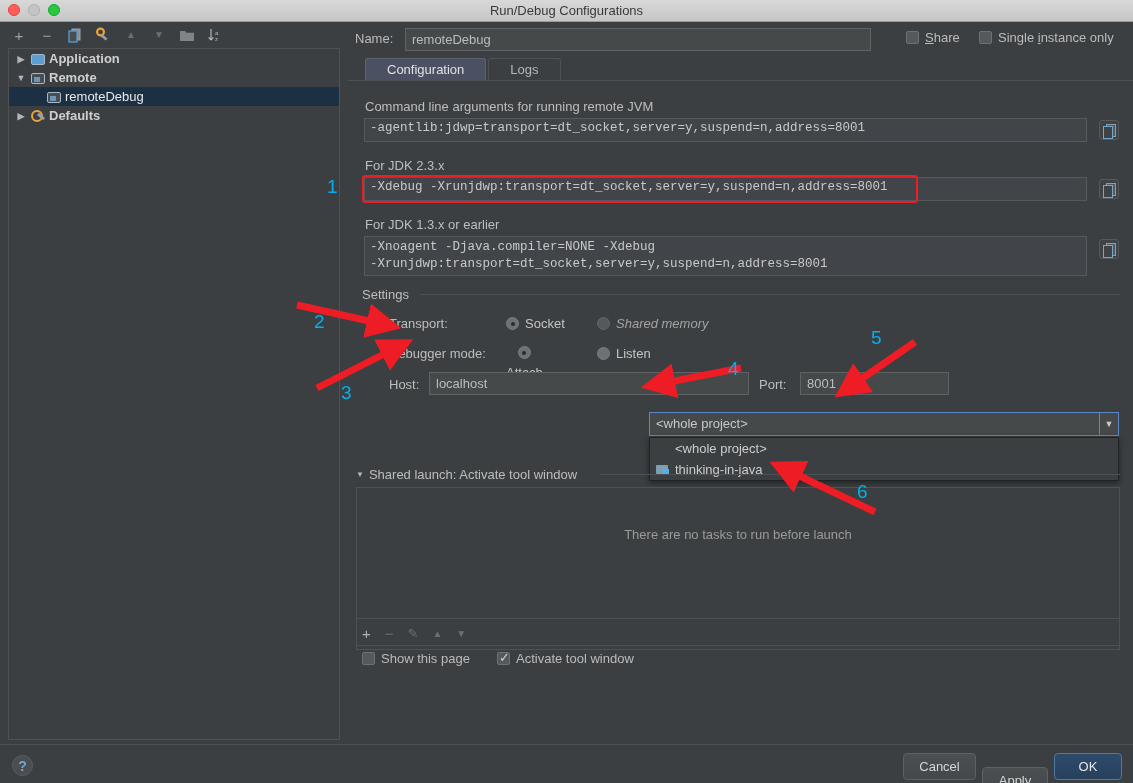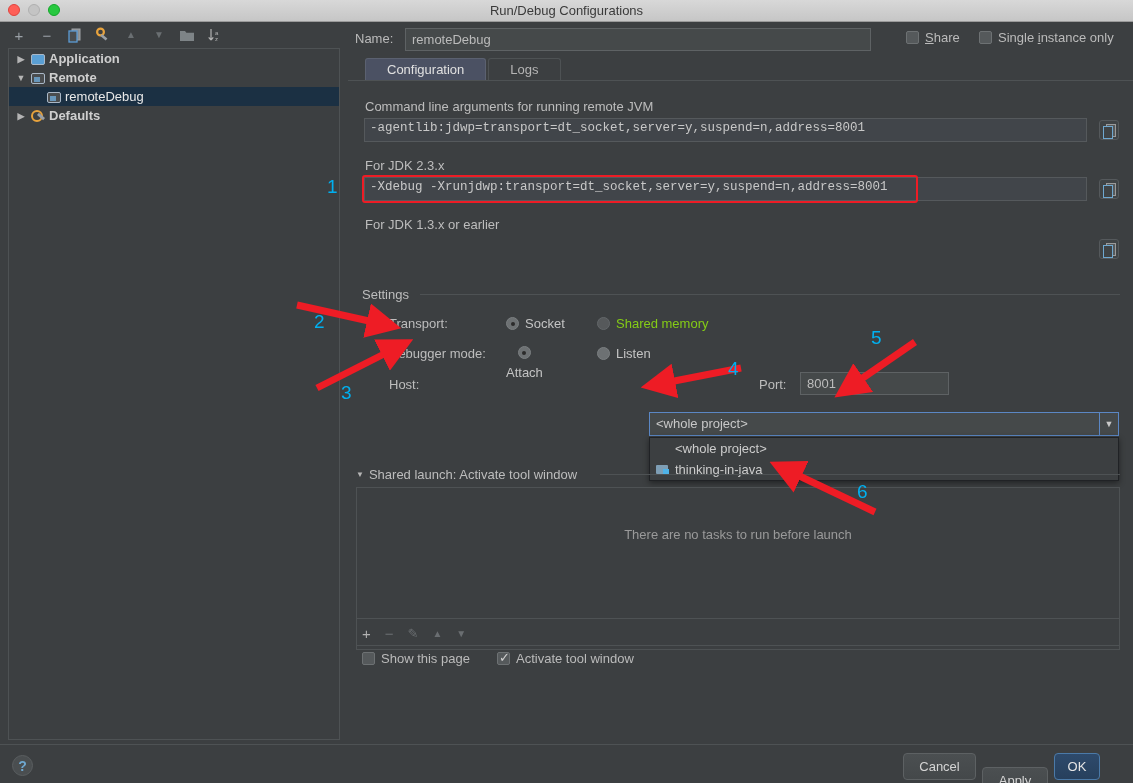--- a/index.html
+++ b/index.html
@@ -160,21 +160,21 @@
   .radio {
     width: 13px; height: 13px; border-radius: 50%;
     background: #6d7173; border: 1px solid #7b7f81; position: relative; flex: 0 0 13px;
   }
   .radio.sel:after {
     content: ""; position: absolute; left: 3.5px; top: 3.5px;
     width: 4px; height: 4px; border-radius: 50%; background: #2b2b2b;
   }
   .radio.dis { background: #56595b; border-color: #63676a; }
   .rwrap { position: absolute; display: flex; align-items: center; gap: 6px; font-size: 13px; color: #c4c4c4; }
-  .rwrap.disabled { color: #84cc16; }
+  .rwrap.disabled { color: #a3a3a3; font-style: italic; }
 
   .text-field {
     position: absolute; background: #45494a; border: 1px solid #5e6264;
     color: #bcbcbc; font-size: 13px; padding: 0 6px; line-height: 21px;
     font-family: "Liberation Sans", sans-serif;
   }
 
   .combo {
     position: absolute; background: #45494a; border: 1px solid #5b87c4;
     color: #c8c8c8; font-size: 13px; line-height: 22px; padding: 0 6px;
@@ -339,20 +339,22 @@
   <div class="lbl" style="left:365px; top:99px;">Command line arguments for running remote JVM</div>
   <div class="mono-field" style="left:364px; top:118px; width:723px; height:24px;">-agentlib:jdwp=transport=dt_socket,server=y,suspend=n,address=8001</div>
   <div class="copy-ico" style="left:1099px; top:120px;"></div>
 
   <div class="lbl" style="left:365px; top:158px;">For JDK 2.3.x</div>
   <div class="mono-field" style="left:364px; top:177px; width:723px; height:24px;">-Xdebug -Xrunjdwp:transport=dt_socket,server=y,suspend=n,address=8001</div>
   <div class="hl-box" style="left:362px; top:175px; width:556px; height:28px;"></div>
   <div class="copy-ico" style="left:1099px; top:179px;"></div>
 
   <div class="lbl" style="left:365px; top:217px;">For JDK 1.3.x or earlier</div>
+  <div class="mono-field" style="left:364px; top:236px; width:723px; height:40px; line-height:17px;">-Xnoagent -Djava.compiler=NONE -Xdebug
+-Xrunjdwp:transport=dt_socket,server=y,suspend=n,address=8001</div>
   <div class="copy-ico" style="left:1099px; top:239px;"></div>
 
   <div class="sec-title" style="left:362px; top:287px;">Settings</div>
   <div class="sep" style="left:420px; top:294px; width:700px;"></div>
 
   <div class="lbl" style="left:389px; top:316px;">Transport:</div>
   <div class="rwrap" style="left:506px; top:316px;">
     <span class="radio sel"></span>
     <span>Socket</span>
   </div>
@@ -365,20 +367,21 @@
   <div class="rwrap" style="left:506px; top:346px;flex-direction:column;">
     <span class="radio sel"></span>
     <span>Attach</span>
   </div>
   <div class="rwrap" style="left:597px; top:346px;">
     <span class="radio"></span>
     <span>Listen</span>
   </div>
 
   <div class="lbl" style="left:389px; top:377px;">Host:</div>
+  <div class="text-field" style="left:429px; top:372px; width:320px; height:23px;">localhost</div>
   <div class="lbl" style="left:759px; top:377px;">Port:</div>
   <div class="text-field" style="left:800px; top:372px; width:149px; height:23px;">8001</div>
 
   <div class="combo" style="left:649px; top:412px; width:470px; height:24px;">
     <span>&lt;whole project&gt;</span>
     <span class="combo-arrow">▼</span>
   </div>
   <div class="dropdown" style="left:649px; top:437px; width:470px; height:44px;">
     <div class="dd-item">
       <span style="width:14px;flex:0 0 14px;"></span>
@@ -415,21 +418,21 @@
   </div>
   <div class="chk-wrap" style="left:497px; top:651px;">
     <span class="cbox checked"></span>
     <span>Activate tool window</span>
   </div>
 
   <div class="bottom-sep"></div>
   <div class="help-btn">?</div>
   <div class="btn" style="left:903px; top:753px; width:73px;">Cancel</div>
   <div class="btn" style="left:982px; top:767px; width:66px;">Apply</div>
-  <div class="btn primary" style="left:1054px; top:753px; width:46px;">OK</div>
+  <div class="btn primary" style="left:1054px; top:753px; width:68px;">OK</div>
 
   <svg class="ann-svg">
     <defs>
       <marker id="ah" markerWidth="5" markerHeight="5" refX="1.6" refY="2.5" orient="auto">
         <path d="M0,0 L5,2.5 L0,5 z" fill="#ee1c25"></path>
       </marker>
     </defs>
     <line x1="297" y1="305" x2="378" y2="323" stroke="#ee1c25" stroke-width="7" marker-end="url(#ah)"></line>
     <line x1="317" y1="388" x2="392" y2="350" stroke="#ee1c25" stroke-width="7" marker-end="url(#ah)"></line>
     <line x1="741" y1="368" x2="664" y2="383" stroke="#ee1c25" stroke-width="7" marker-end="url(#ah)"></line>

